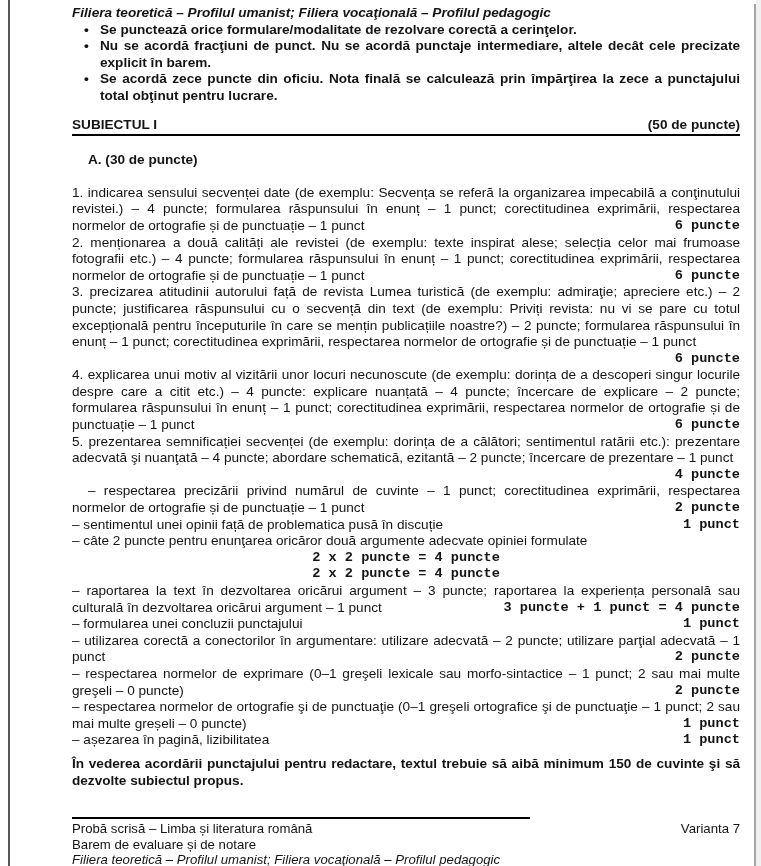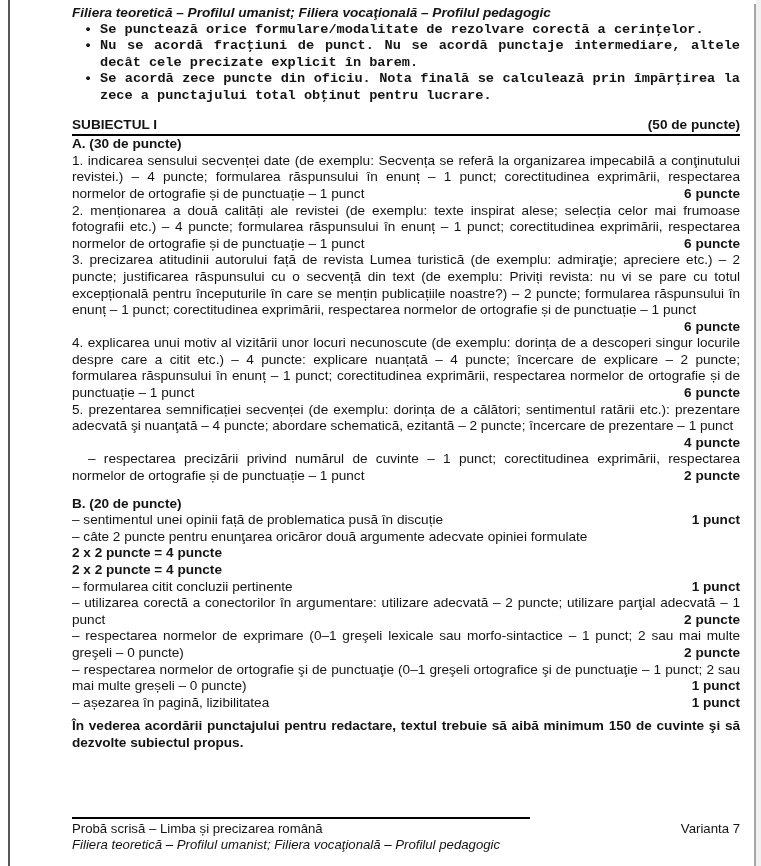--- a/index.html
+++ b/index.html
@@ -7,32 +7,32 @@
     width:761px;height:866px;position:relative;overflow:hidden;
     background:#ffffff;color:#141414;
     font-family:"Liberation Sans",sans-serif;
     font-size:13.6px;line-height:16.6px;
   }
   .edge-left{position:absolute;left:8px;top:0;bottom:0;width:2px;background:#575757;}
   .edge-right{position:absolute;left:754px;top:4px;bottom:0;width:2px;background:#a6a6a6;}
   .edge-strip{position:absolute;left:756px;top:0;bottom:0;width:5px;background:#f1f1f1;}
   .content{position:absolute;left:72px;top:5px;width:668px;}
   .filiera{margin:0;font-weight:700;font-style:italic;}
-  ul.rules{margin:0;padding:0 0 0 28px;list-style:none;font-weight:700;font-family:Liberation Mono, monospace;}
+  ul.rules{margin:0;padding:0 0 0 28px;list-style:none;font-weight:700;}
   ul.rules li{position:relative;text-align:justify;}
   ul.rules li::before{content:"\2022";position:absolute;left:-16px;top:0;}
   .subject-row{display:flex;justify-content:space-between;font-weight:700;
     border-bottom:2px solid #000;margin-top:12px;padding-bottom:1px;gap:19px;}
-  .sec-head{margin:0;font-weight:700;}
+  .sec-head{margin:16px;font-weight:700;}
   .sec-head.b{margin-top:11px;}
   p.item{margin:0;text-align:justify;overflow:hidden;}
   p.item.indent{text-indent:16px;}
   p.item .it{}
-  p.item .score{float:right;font-weight:700;}
-  p.item .score.block{float:none;display:block;text-align:left;}
+  p.item .score{float:right;font-weight:700;font-family:Liberation Mono, monospace;}
+  p.item .score.block{float:none;display:block;text-align:center;}
   .note{margin:7px 0 8px 0;font-weight:700;text-align:justify;}
   .footer{position:absolute;left:72px;top:817px;width:668px;
     font-size:13.2px;line-height:15.6px;}
   .footer .rule{width:458px;border-top:2px solid #000;margin-bottom:2px;}
   .footer .frow{display:flex;justify-content:space-between;}
   .footer .fitalic{font-style:italic;}
 </style>
 </head>
 <body>
 
@@ -57,35 +57,36 @@
   <p class="sec-head">A. (30 de puncte)</p>
   <div id="sec-a">
       <p class="item"><span>1. indicarea sensului secvenței date (de exemplu: Secvența se referă la organizarea impecabilă a conţinutului revistei.) – 4 puncte; formularea răspunsului în enunț – 1 punct; corectitudinea exprimării, respectarea normelor de ortografie și de punctuație – 1 punct</span> <span class="score">6 puncte</span></p>
       <p class="item"><span>2. menționarea a două calități ale revistei (de exemplu: texte inspirat alese; selecția celor mai frumoase fotografii etc.) – 4 puncte; formularea răspunsului în enunț – 1 punct; corectitudinea exprimării, respectarea normelor de ortografie și de punctuație – 1 punct</span> <span class="score">6 puncte</span></p>
       <p class="item"><span>3. precizarea atitudinii autorului față de revista </span><span class="it">Lumea turistică</span><span> (de exemplu: admiraţie; apreciere etc.) – 2 puncte; justificarea răspunsului cu o secvență din text (de exemplu: </span><span class="it">Priviți revista: nu vi se pare cu totul excepțională pentru începuturile în care se mențin publicațiile noastre?</span><span>) – 2 puncte; formularea răspunsului în enunț – 1 punct; corectitudinea exprimării, respectarea normelor de ortografie și de punctuație – 1 punct</span> <span class="score">6 puncte</span></p>
       <p class="item"><span>4. explicarea unui motiv al vizitării unor locuri necunoscute (de exemplu: dorința de a descoperi singur locurile despre care a citit etc.) – 4 puncte: explicare nuanțată – 4 puncte; încercare de explicare – 2 puncte; formularea răspunsului în enunț – 1 punct; corectitudinea exprimării, respectarea normelor de ortografie și de punctuație – 1 punct</span> <span class="score">6 puncte</span></p>
       <p class="item"><span>5. prezentarea semnificației secvenței (de exemplu: dorința de a călători; sentimentul ratării etc.): prezentare adecvată şi nuanţată – 4 puncte; abordare schematică, ezitantă – 2 puncte; încercare de prezentare – 1 punct</span> <span class="score">4 puncte</span></p>
       <p class="item indent"><span>– respectarea precizării privind numărul de cuvinte – 1 punct; corectitudinea exprimării, respectarea normelor de ortografie și de punctuație – 1 punct</span> <span class="score">2 puncte</span></p>
     </div>
 
-  <p class="sec-head b">B. (20 de puncte)</p>
   <div id="sec-b">
       <p class="item"><span>– sentimentul unei opinii față de problematica pusă în discuție</span> <span class="score">1 punct</span></p>
       <p class="item"><span>– câte 2 puncte pentru enunţarea oricăror două argumente adecvate opiniei formulate</span> <span class="score block">2 x 2 puncte = 4 puncte</span></p>
       <p class="item"> <span class="score block">2 x 2 puncte = 4 puncte</span></p>
-      <p class="item"><span>– formularea citit concluzii pertinente</span> <span class="score">1 punct</span></p>
+      <p class="item"><span>– raportarea la text în dezvoltarea oricărui argument – 3 puncte; raportarea la experiența personală sau culturală în dezvoltarea oricărui argument – 1 punct</span> <span class="score">3 puncte + 1 punct = 4 puncte</span></p>
+      <p class="item"><span>– formularea unei concluzii punctajului</span> <span class="score">1 punct</span></p>
       <p class="item"><span>– utilizarea corectă a conectorilor în argumentare: utilizare adecvată – 2 puncte; utilizare parţial adecvată – 1 punct</span> <span class="score">2 puncte</span></p>
       <p class="item"><span>– respectarea normelor de exprimare (0–1 greşeli lexicale sau morfo-sintactice – 1 punct; 2 sau mai multe greşeli – 0 puncte)</span> <span class="score">2 puncte</span></p>
       <p class="item"><span>– respectarea normelor de ortografie şi de punctuaţie (0–1 greşeli ortografice şi de punctuaţie – 1 punct; 2 sau mai multe greșeli – 0 puncte)</span> <span class="score">1 punct</span></p>
       <p class="item"><span>– așezarea în pagină, lizibilitatea</span> <span class="score">1 punct</span></p>
     </div>
 
   <p class="note">În vederea acordării punctajului pentru redactare, textul trebuie să aibă minimum 150 de cuvinte şi să dezvolte subiectul propus.</p>
 </div>
 
 <div class="footer">
   <div class="rule"></div>
   <div class="frow">
-    <span>Probă scrisă – Limba și precizarea română</span>
+    <span>Probă scrisă – Limba și literatura română</span>
     <span>Varianta 7</span>
   </div>
+  <div>Barem de evaluare și de notare</div>
   <div class="fitalic">Filiera teoretică – Profilul umanist; Filiera vocaţională – Profilul pedagogic</div>
 </div>
 
 </body></html>

